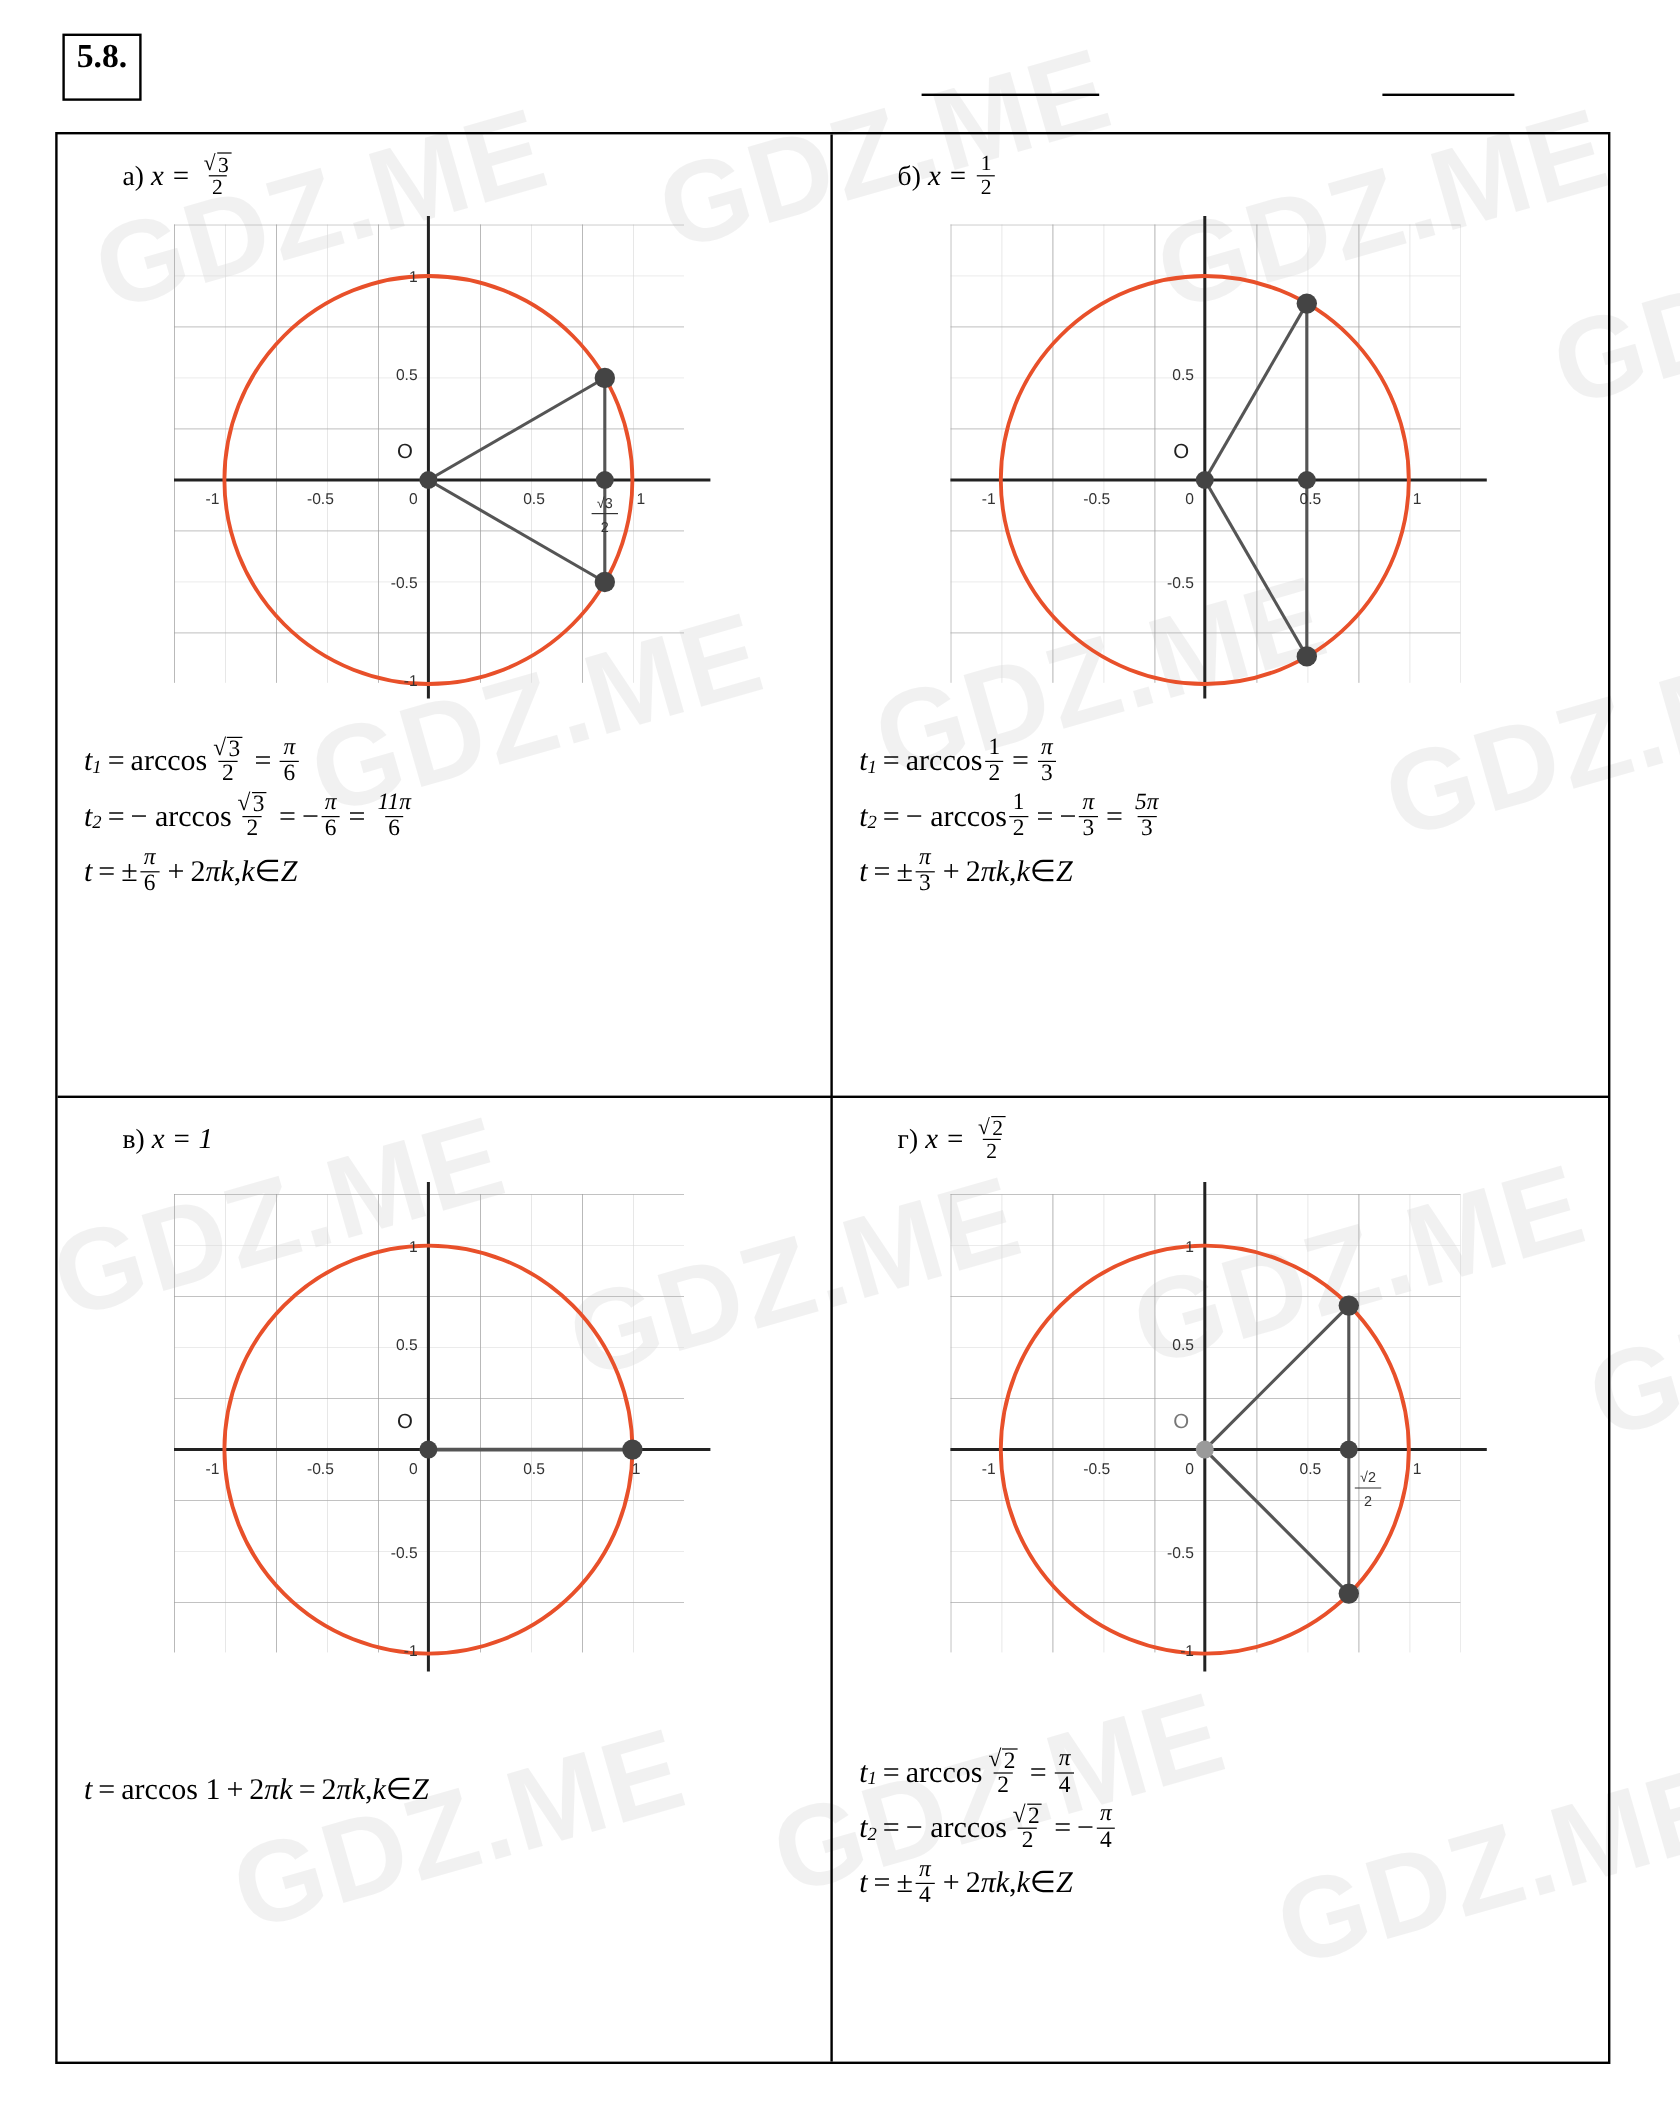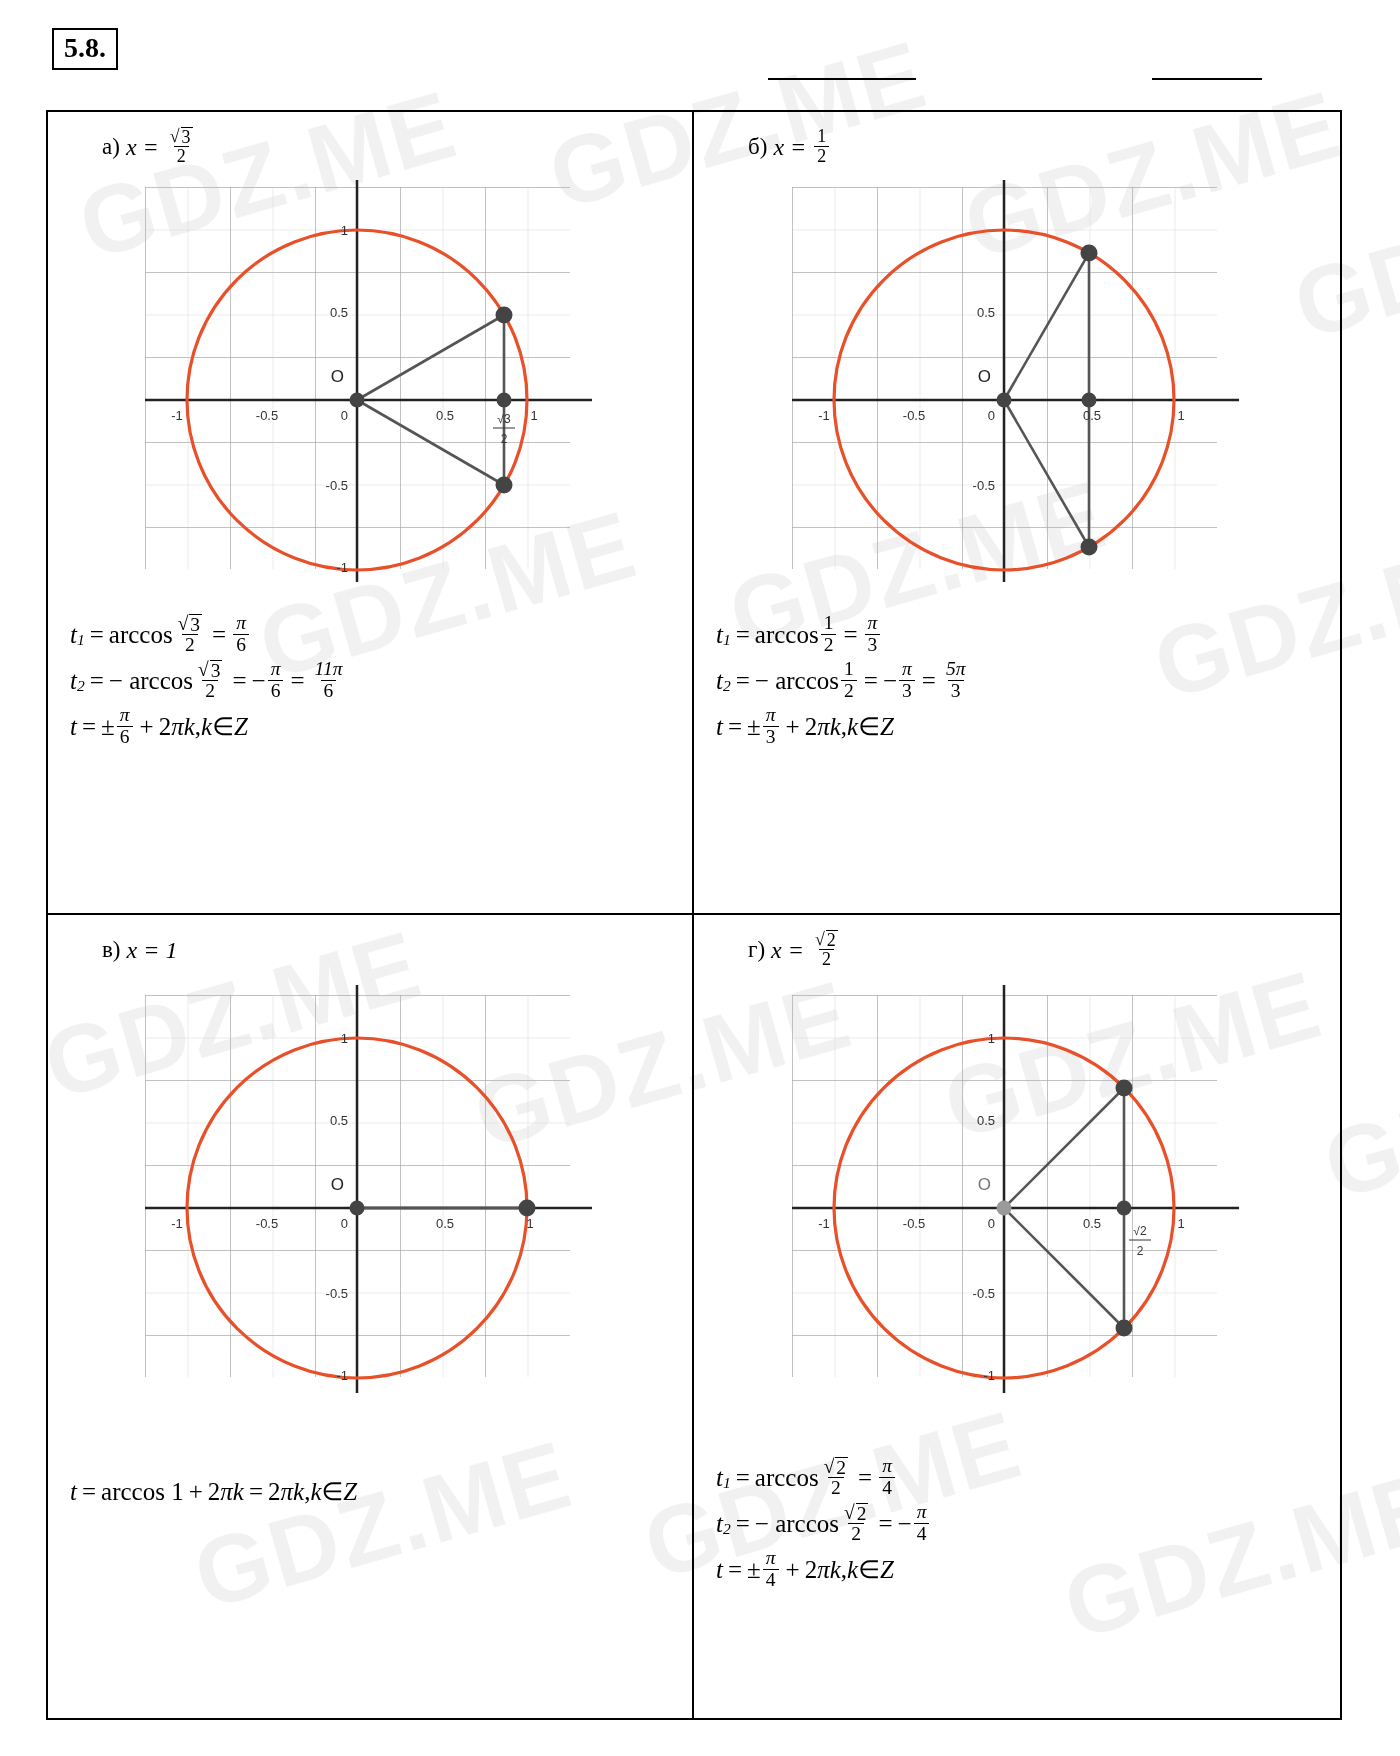--- a/index.html
+++ b/index.html
@@ -34,21 +34,21 @@
     transform: rotate(-16deg);
     letter-spacing: 2px;
   }
 
   
   .task-number {
     position: absolute;
     left: 52px;
     top: 28px;
     border: 2px solid #000;
-    padding: 4px 10px 6px 10px;
+    padding: 4px 10px 20px 10px;
     font-size: 28px;
     font-weight: bold;
     font-family: "Liberation Serif", serif;
     line-height: 1;
     z-index: 8;
   }
   .rule {
     position: absolute;
     height: 2px;
     background: #000;

